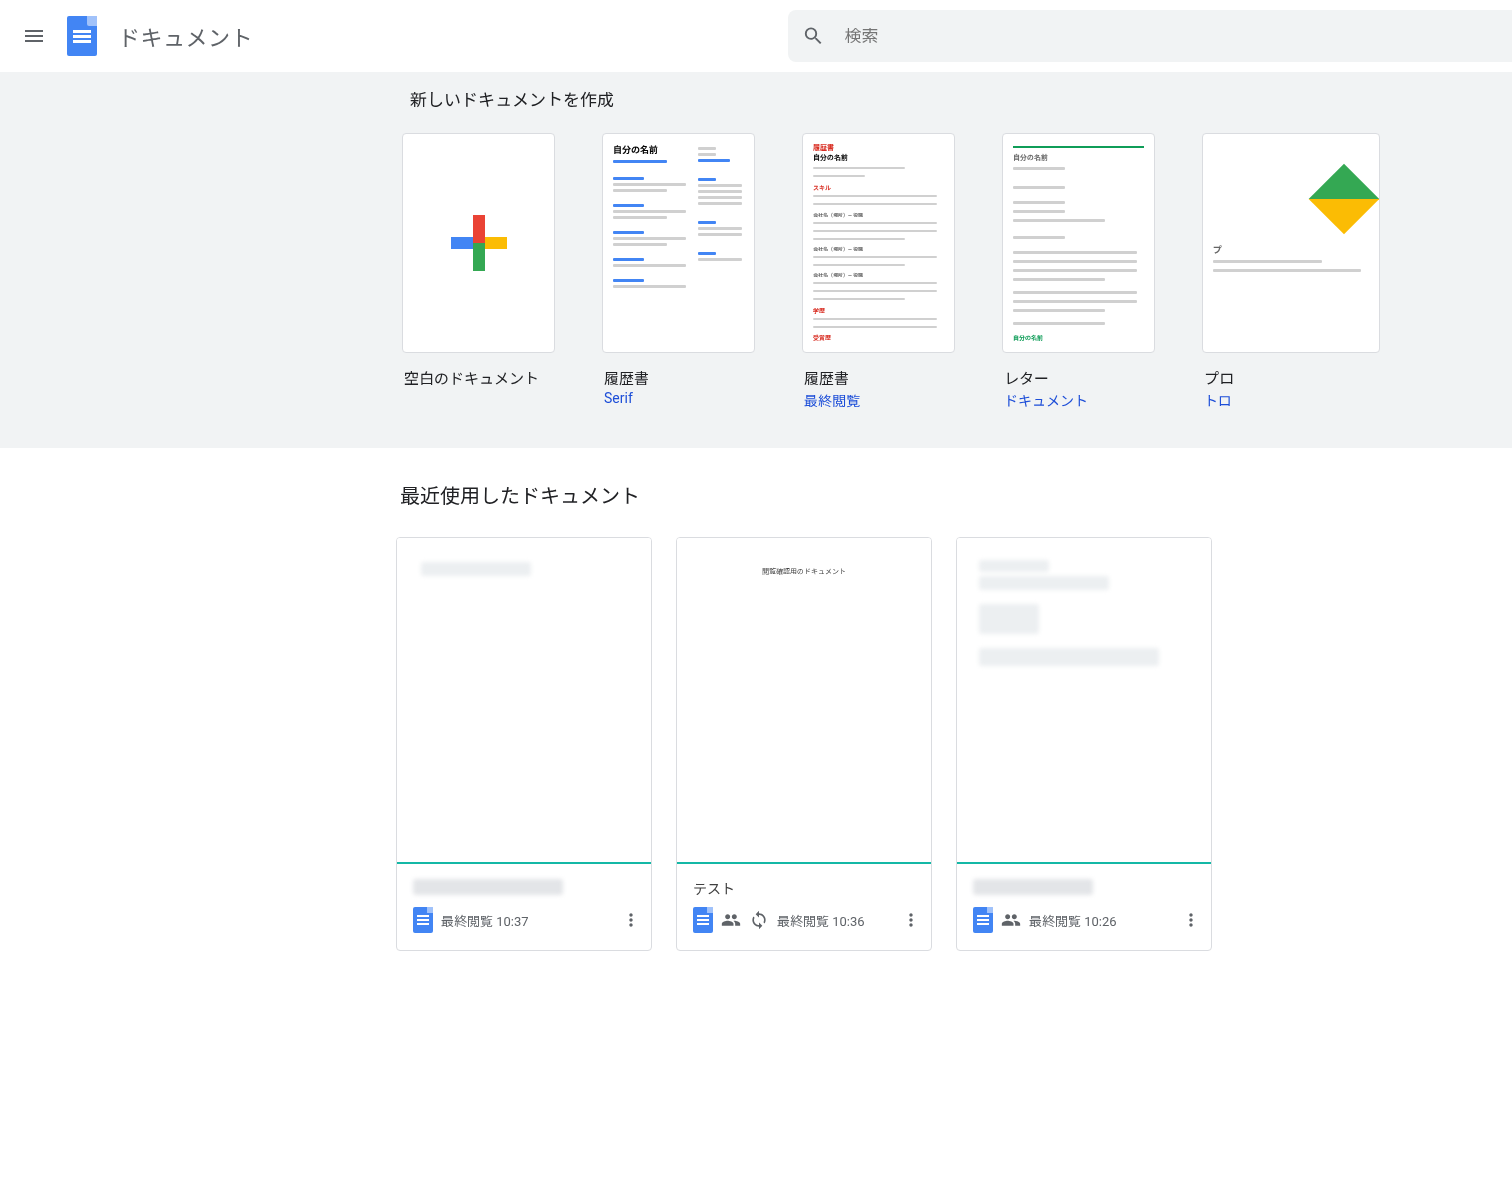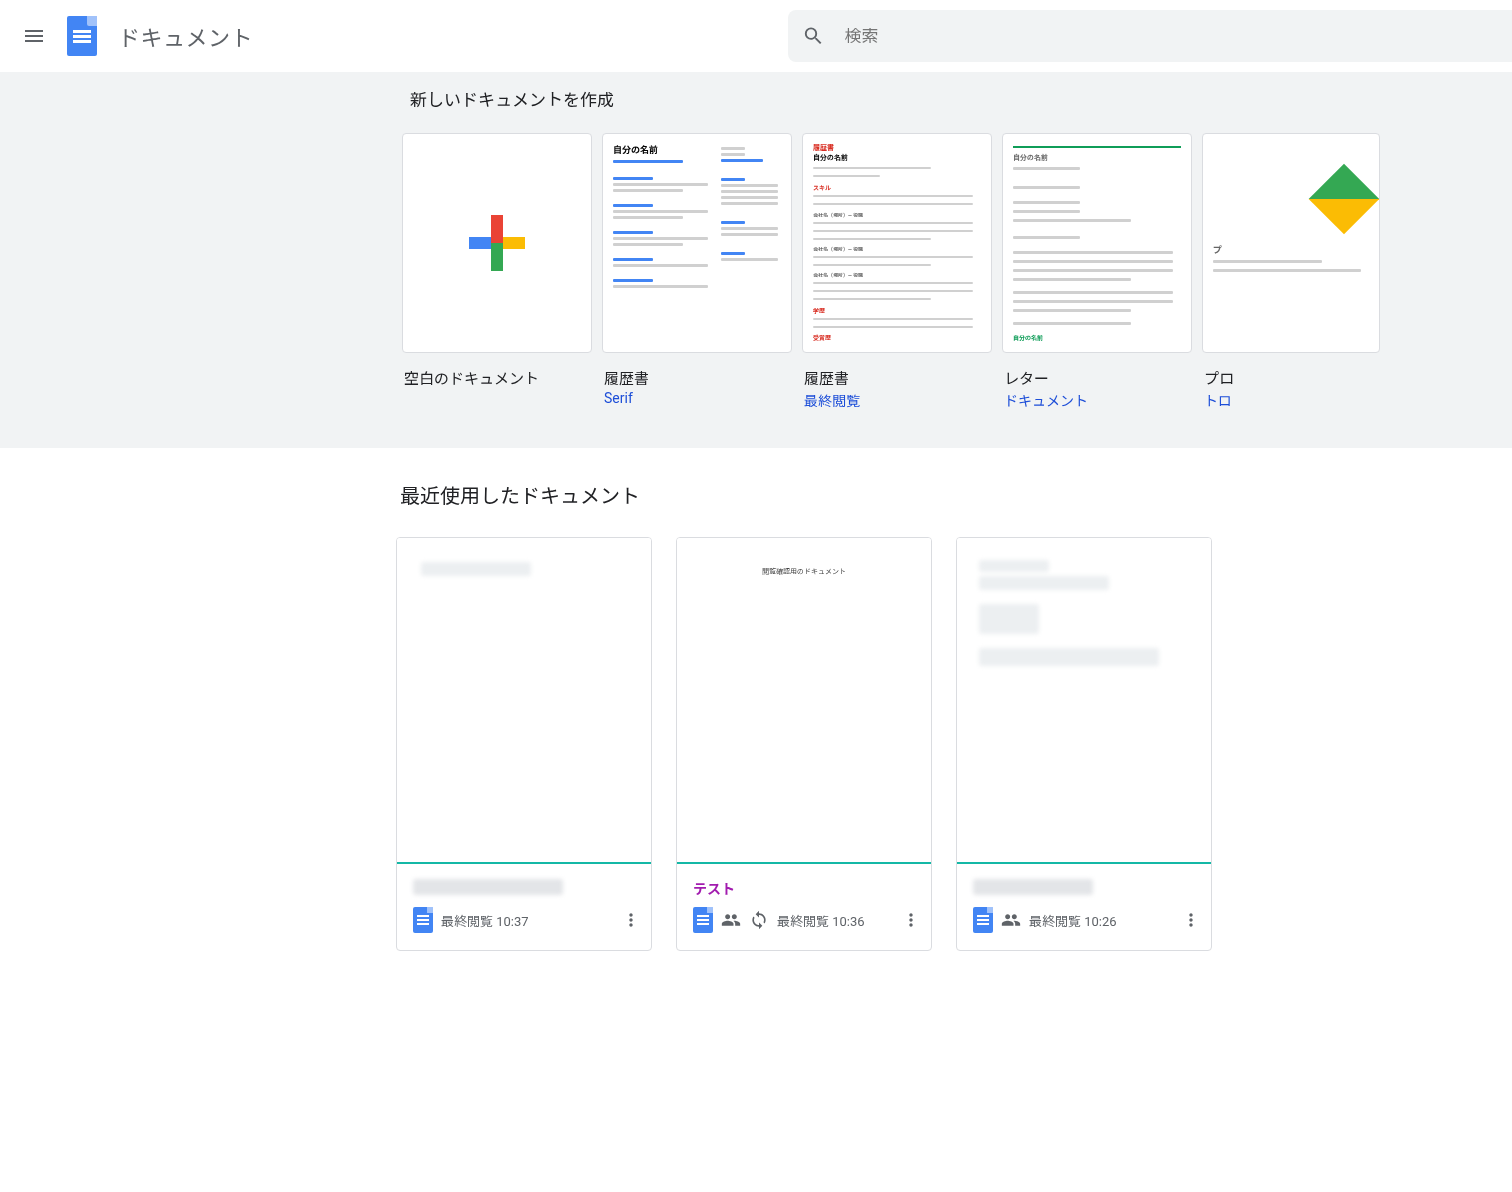--- a/index.html
+++ b/index.html
@@ -93,21 +93,21 @@
 .templates {
   display: flex;
   gap: 22px;
 }
 .tmpl {
   width: 178px;
   flex-shrink: 0;
   cursor: pointer;
 }
 .tmpl-card {
-  width: 190px; height: 220px;
+  width: 153px; height: 220px;
   background: #fff;
   border: 1px solid #dadce0;
   border-radius: 4px;
   overflow: hidden;
   display: flex; align-items: center; justify-content: center;
 }
 .tmpl-title {
   font-size: 15px; color: #202124; margin: 14px 2px 2px 2px;
 }
 .tmpl-sub {
@@ -175,21 +175,21 @@
   position: relative;
   padding: 22px 16px;
 }
 .redact {
   position: absolute; background: #eceff1; filter: blur(2px); border-radius: 3px;
 }
 .doc-footer {
   padding: 14px 4px 14px 16px;
   display: flex; flex-direction: column; gap: 8px;
 }
-.doc-name-row { font-size: 14px; color: #a21caf; height: 18px; position: relative; font-weight: bold;}
+.doc-name-row { font-size: 14px; color: #404040; height: 18px; position: relative;}
 .doc-name-row .redact-inline { display:inline-block; width: 120px; height: 16px; background:#e3e5e8; filter: blur(2px); border-radius:3px; vertical-align: middle;}
 .doc-meta {
   display: flex; align-items: center; gap: 8px;
 }
 .docicon {
   width: 20px; height: 26px; background: #4285f4; border-radius: 2px; position: relative; flex-shrink:0;
 }
 .docicon::before {
   content:""; position:absolute; top:0; right:0; width:6px; height:6px; background:#a1c2fa;
 }

